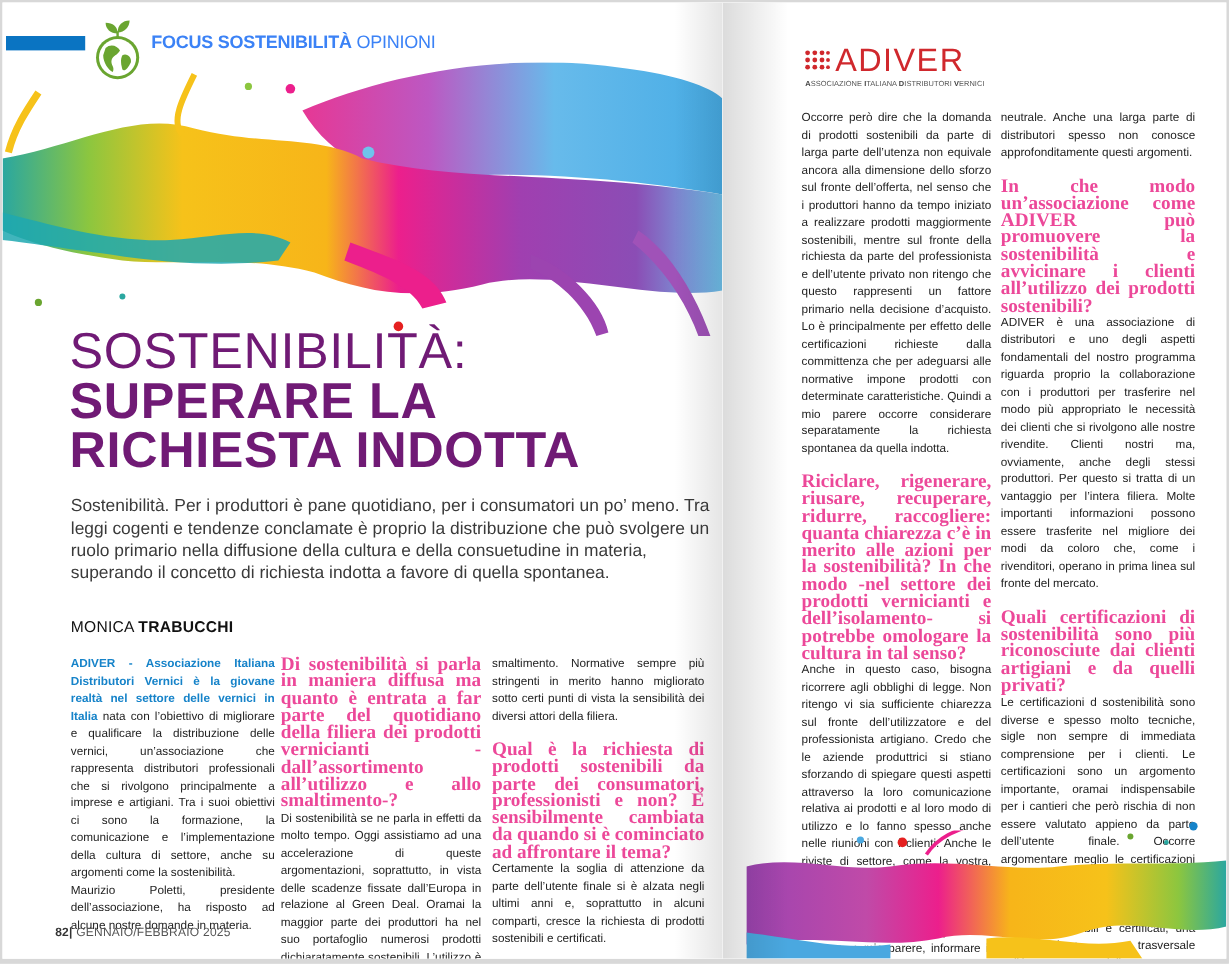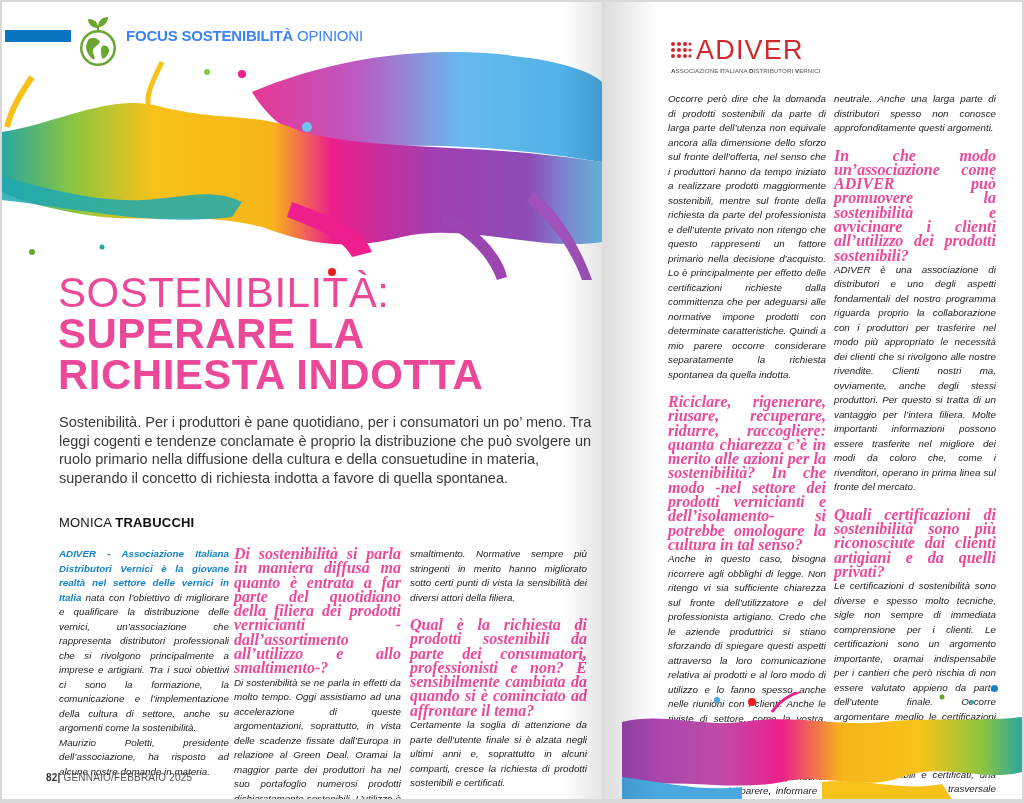--- a/index.html
+++ b/index.html
@@ -16,31 +16,31 @@
   .section-bar { position: absolute; left: 3px; top: 28px; width: 66px; height: 12px; background: #0a74c2; }
   .globe { position: absolute; left: 74px; top: 14px; width: 44px; height: 52px; }
   .section-label { position: absolute; left: 124px; top: 25px; font-size: 15px; color: #3b82f6; letter-spacing: -0.2px; }
   .section-label b { font-weight: bold; }
   .section-label span.light { font-weight: normal; }
 
   
   .splash { position: absolute; left: 0; top: 50px; width: 600px; height: 230px; }
 
   
-  .headline { position: absolute; left: 56px; top: 270px; color: #ec4899; font-size: 42px; line-height: 41px; letter-spacing: 0.5px; }
+  .headline { position: absolute; left: 56px; top: 270px; color: #701a75; font-size: 42px; line-height: 41px; letter-spacing: 0.5px; }
   .headline .l1 { font-weight: normal; }
   .headline b { font-weight: bold; }
 
   .lead { position: absolute; left: 57px; top: 411px; width: 540px; font-size: 14.5px; line-height: 18.7px; color: #3a3a3a; }
 
   .byline { position: absolute; left: 57px; top: 513px; font-size: 13px; letter-spacing: 0.2px; color: #111; }
   .byline b { font-weight: 900; }
 
   .col { position: absolute; font-size: 9.8px; line-height: 14.5px; color: #222; text-align: justify; hyphens: auto; }
-  .col p { margin: 0; font-style: italic; }
+  .col p { margin: 0; }
   .intro-hl { color: #1683c9; font-weight: bold; }
   .q { font-family: "Liberation Serif", serif; color: #ec4899; font-weight: bold; font-size: 16px; line-height: 14.3px; margin: 0 0 2px 0; text-align: justify; }
   .gap { height: 13px; }
 
   .footer { position: absolute; left: 44px; top: 770px; font-size: 10px; color: #555; letter-spacing: 0.2px; }
   .footer b { color: #333; font-weight: bold; }
 
   
   .logo { position: absolute; left: 68px; top: 34px; }
   .logo-dots { position: absolute; left: 0; top: 5px; width: 22px; height: 18px; }

